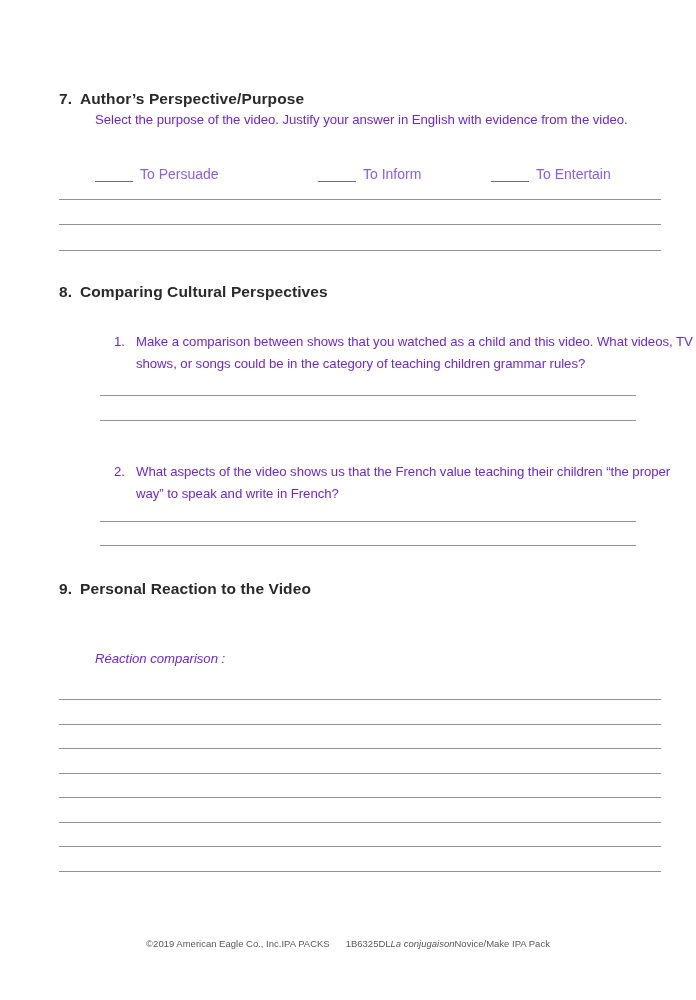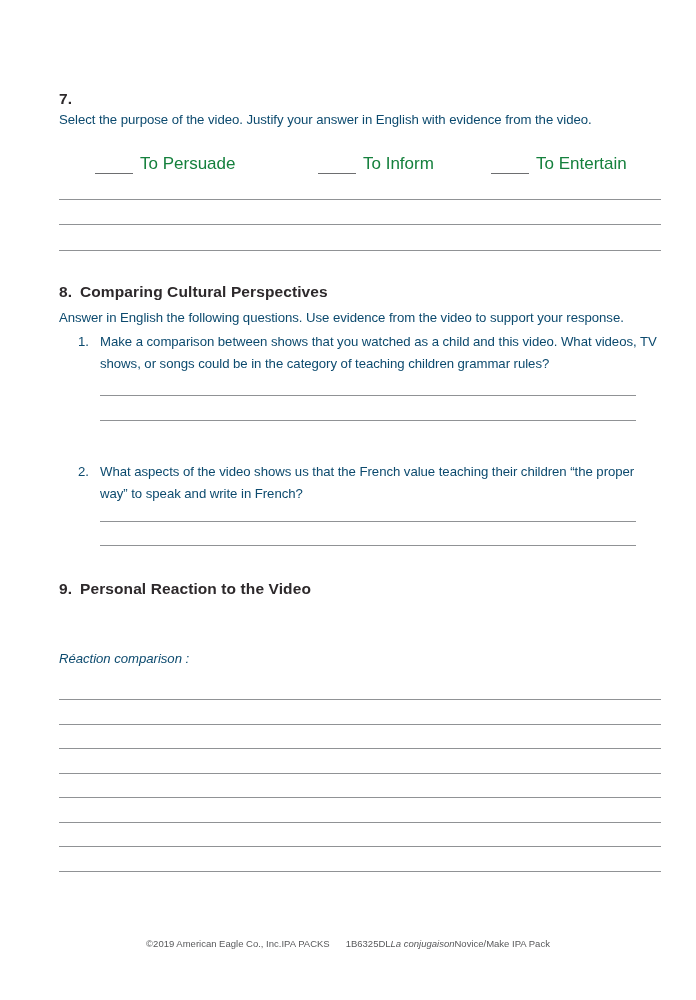--- a/index.html
+++ b/index.html
@@ -16,30 +16,31 @@
     display:flex;
     font-size:15.5px;
     font-weight:bold;
     color:#2d292b;
     letter-spacing:0.1px;
     line-height:17px;
   }
   .heading .num { width:21px; flex:0 0 21px; }
   .body {
     font-size:13.2px;
-    color:#0c4a6e;
+    color:#6d28d9;
     line-height:21.5px;
     letter-spacing:-0.05px;
+    margin-left:36px;
   }
   .italic { font-style:italic; }
   .options-row { height:18px; }
   .option {
-    position:absolute; top:4px;
+    position:absolute; top:16px;
     display:flex; align-items:flex-end;
-    font-size:17px; color:#15803d;
+    font-size:14px; color:#8b5cf6;
   }
   .blank {
     display:inline-block;
     width:38px; height:14px;
     border-bottom:1px solid #6d6e70;
     margin-right:7px;
   }
   .question { display:flex; }
   .question .qnum { width:22px; flex:0 0 22px; }
   .question .qtext { flex:1; }
@@ -58,20 +59,21 @@
   .footer .sep-md { margin-left:16px; }
   .footer .sp { margin-left:0; }
 </style>
 </head>
 <body>
 
 <div class="page">
 
   <div class="abs heading" style="left:59px; top:90px; width:602px;">
     <span class="num">7.</span>
+    <span>Author’s Perspective/Purpose</span>
   </div>
   <div class="abs body" style="left:59px; top:109px; width:602px;">Select the purpose of the video. Justify your answer in English with evidence from the video.</div>
 
   <div class="abs options-row" style="left:0; top:150px; width:696px;">
     <div class="option" style="left:95px;">
       <span class="blank"></span>
       <span>To Persuade</span>
     </div>
     <div class="option" style="left:318px;align-items:flex-end;">
       <span class="blank"></span>
@@ -86,21 +88,20 @@
   <div class="abs" style="left:59px; top:174.5px; width:602px; --rule-h:25.4px;">
       <div class="rule" style="height: 25.4px;"></div>
       <div class="rule" style="height: 25.4px;"></div>
       <div class="rule" style="height: 25.4px;"></div>
     </div>
 
   <div class="abs heading" style="left:59px; top:283px; width:602px;">
     <span class="num">8.</span>
     <span>Comparing Cultural Perspectives</span>
   </div>
-  <div class="abs body" style="left:59px; top:307px; width:602px;">Answer in English the following questions. Use evidence from the video to support your response.</div>
 
   <div class="abs body question" style="left:78px; top:331px; width:583px;">
     <span class="qnum">1.</span>
     <span class="qtext">Make a comparison between shows that you watched as a child and this video. What videos, TV shows, or songs could be in the category of teaching children grammar rules?</span>
   </div>
   <div class="abs" style="left:100px; top:371.5px; width:536px; --rule-h:24.5px;">
       <div class="rule" style="height: 24.5px;"></div>
       <div class="rule" style="height: 24.5px;"></div>
     </div>
 

